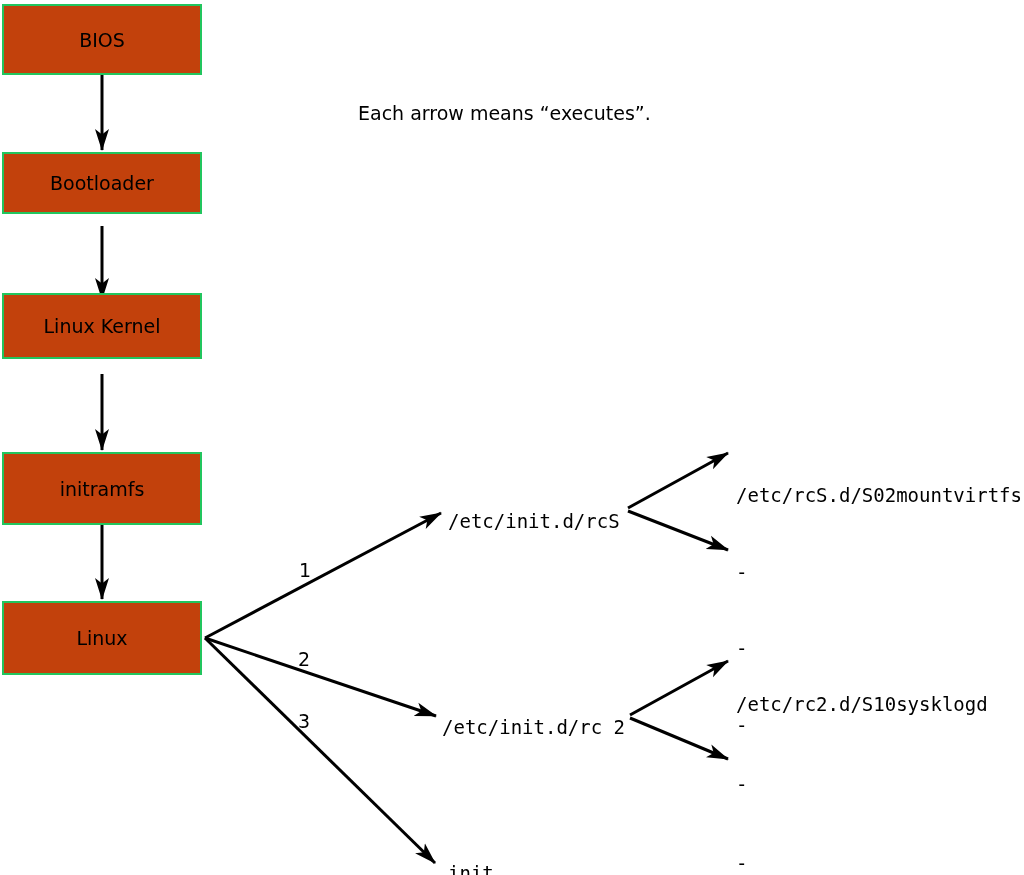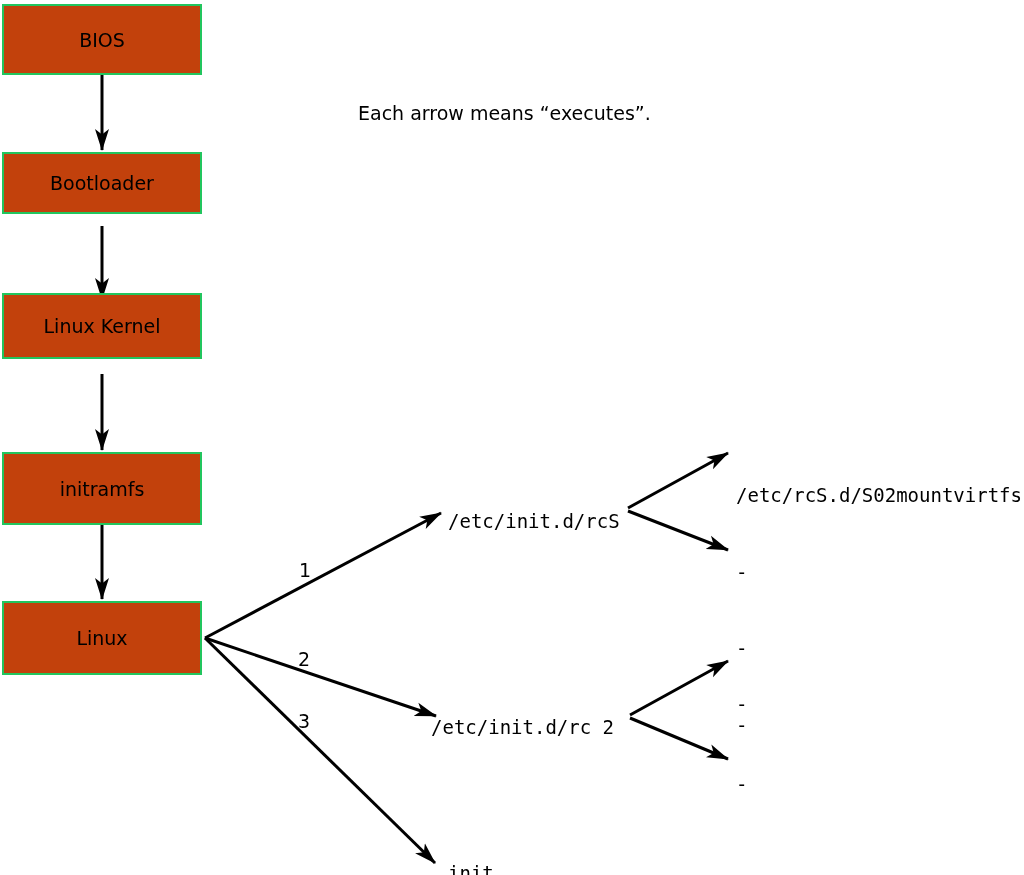--- a/index.html
+++ b/index.html
@@ -59,21 +59,21 @@
   #num-3 { left: 298px; top: 710px; }
   .mono {
     position: absolute;
     font-family: "DejaVu Sans Mono", monospace;
     font-size: 19px;
     white-space: pre;
     z-index: 1;
     margin-top: 12px;
   }
   #target-rcs   { left: 448px; top: 498px; }
-  #target-rc2   { left: 431px; top: 704px; text-align: center; }
+  #target-rc2   { left: 442px; top: 704px; text-align: center; }
   #target-getty { left: 448px; top: 850px; }
   .script-list {
     position: absolute;
     left: 736px;
     font-family: "DejaVu Sans Mono", monospace;
     font-size: 19px;
     white-space: pre;
     z-index: 1;
   }
   #list-rcs { top: 432px; line-height: 25.5px; }
@@ -136,19 +136,20 @@
   <div class="mono" id="target-getty">init</div>
 
   <div class="script-list" id="list-rcs">
     <div>/etc/rcS.d/S02mountvirtfs</div>
     <div>-</div>
     <div>-</div>
     <div>-</div>
   </div>
 
   <div class="script-list" id="list-rc2">
+    <div>/etc/rc2.d/S10sysklogd</div>
     <div>-</div>
     <div>-</div>
     
     
   </div>
 
 </div>
 
 </body></html>

